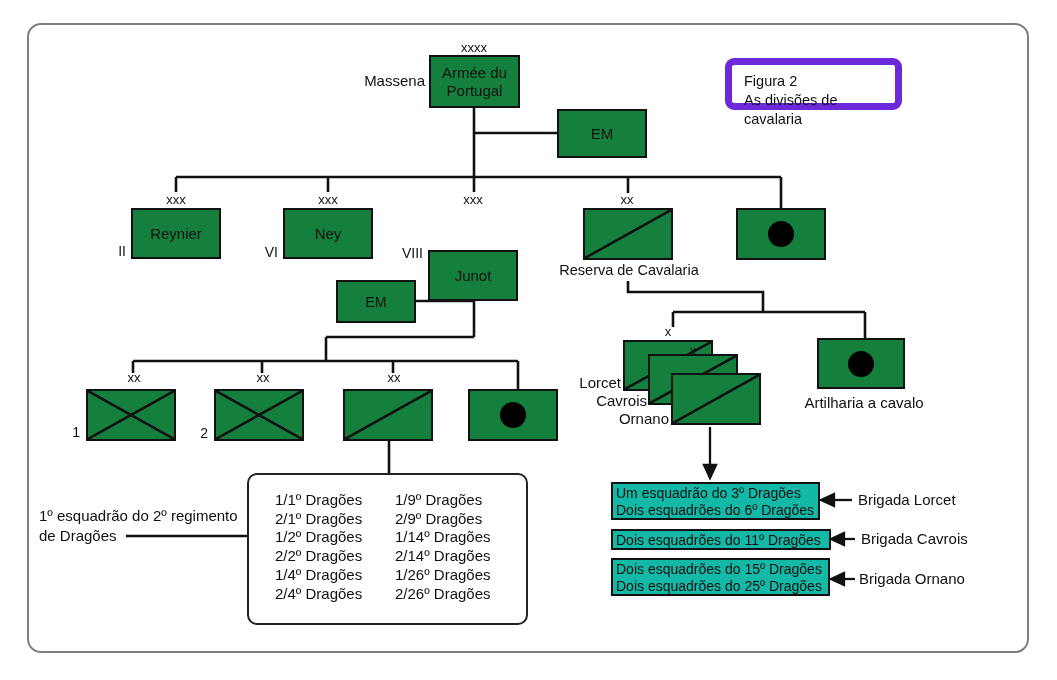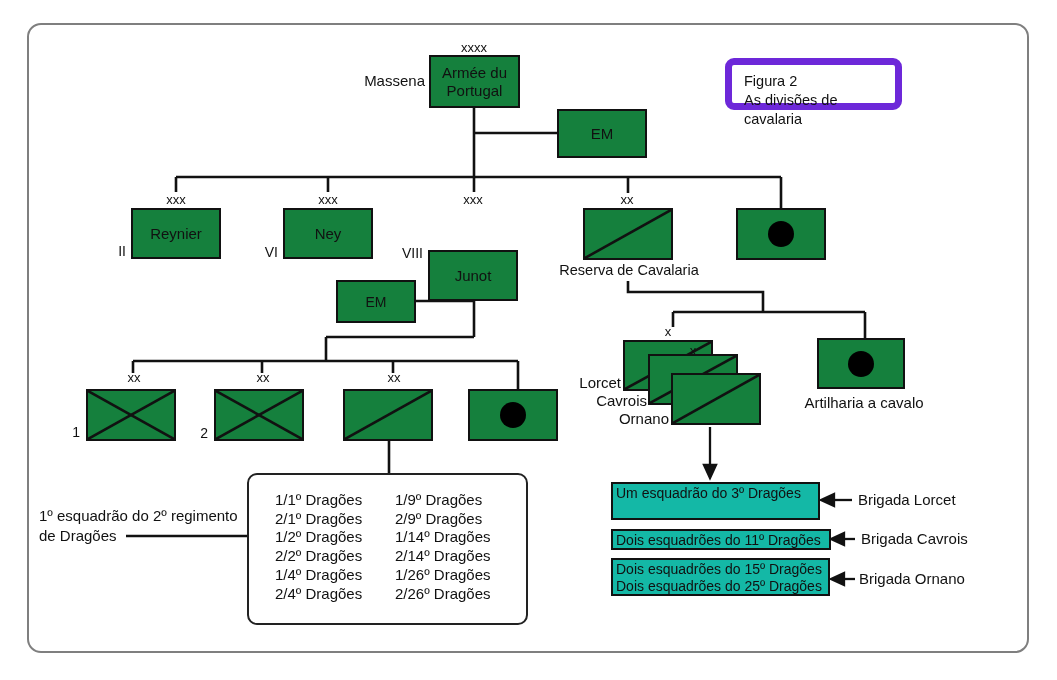--- a/index.html
+++ b/index.html
@@ -214,20 +214,21 @@
     </svg>
   </div>
 
   <div class="box" style="left:817px;top:338px;width:88px;height:51px;">
     <span class="dot"></span>
   </div>
   <div class="lbl ctr" style="left:864px;top:395px;">Artilharia a cavalo</div>
 
   <div class="thinbox" style="left:611px;top:482px;width:209px;height:38px;">
     <div>Um esquadrão do 3º Dragões</div>
+    <div>Dois esquadrões do 6º Dragões</div>
   </div>
   <div class="lbl" style="left:858px;top:492px;">Brigada Lorcet</div>
 
   <div class="thinbox" style="left:611px;top:529px;width:220px;height:21px;">
     <div>Dois esquadrões do 11º Dragões</div>
   </div>
   <div class="lbl" style="left:861px;top:531px;">Brigada Cavrois</div>
 
   <div class="thinbox" style="left:611px;top:558px;width:219px;height:38px;">
     <div>Dois esquadrões do 15º Dragões</div>

